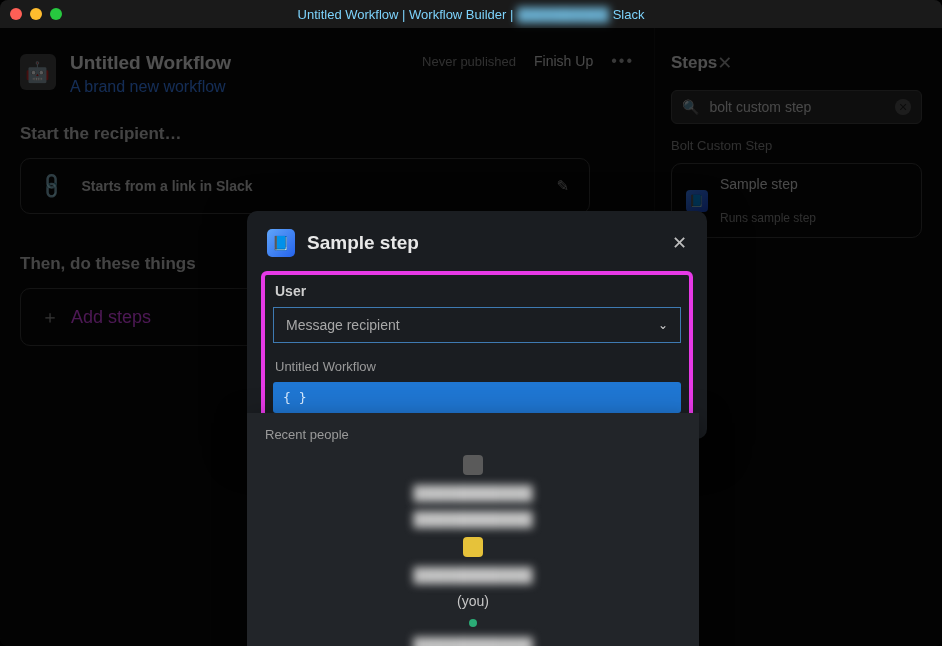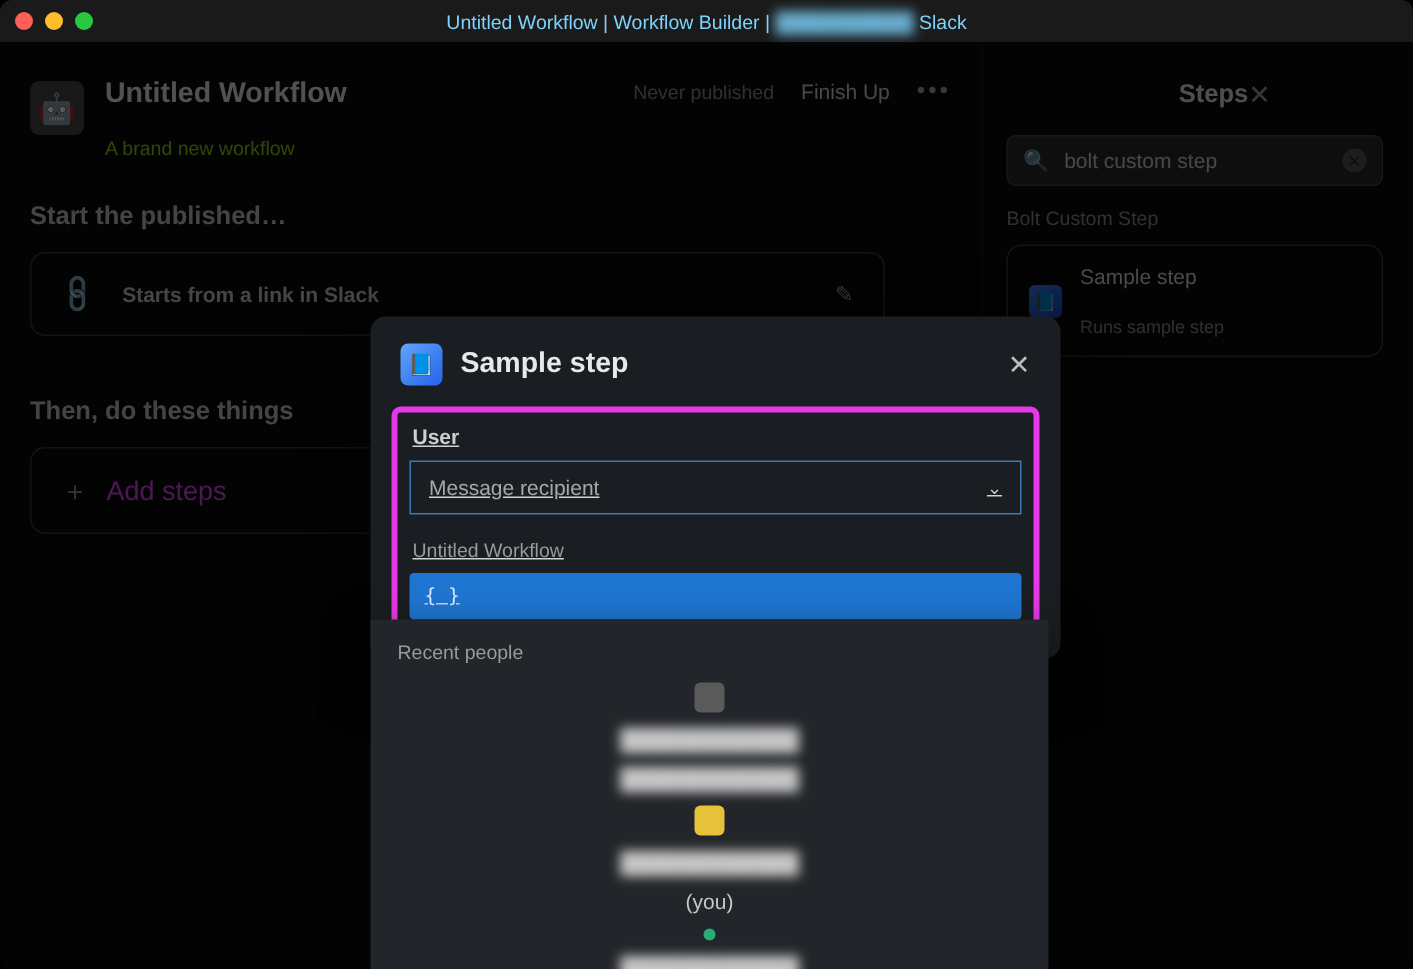--- a/index.html
+++ b/index.html
@@ -17,59 +17,59 @@
 .title .blur { filter: blur(4px); opacity: 0.8; }
 
 .overlay { position: absolute; inset: 28px 0 0 0; background: rgba(0,0,0,0.65); z-index: 5; }
 
 .content { position: absolute; top: 28px; left: 0; right: 0; bottom: 0; display: flex; }
 
 .main { flex: 1; padding: 24px 20px 0 20px; }
 .wf-header { display: flex; align-items: flex-start; gap: 14px; margin-bottom: 28px; }
 .wf-icon { width: 36px; height: 36px; background: #454545; border-radius: 6px; display: flex; align-items: center; justify-content: center; font-size: 20px; margin-top: 2px; }
 .wf-titles h1 { font-size: 19px; font-weight: 700; color: #e8e8e8; }
-.wf-titles .sub { font-size: 13px; color: #84cc16; margin-top: 17px; }
+.wf-titles .sub { font-size: 16px; color: #3b82f6; margin-top: 4px; }
 .wf-actions { margin-left: auto; display: flex; align-items: center; gap: 18px; }
 .never { font-size: 13px; color: #8a8a8a; }
 .finish { font-size: 14px; color: #cfcfcf; }
 .more { font-size: 16px; color: #a4a4a4; letter-spacing: 2px; }
 
 .section-label { font-size: 17px; font-weight: 700; color: #c2c2c2; margin-bottom: 14px; }
 
 .trigger-card { border: 1px solid #3a3a3a; border-radius: 10px; padding: 16px 20px; display: flex; align-items: center; gap: 18px; max-width: 570px; margin-bottom: 40px; }
 .trigger-card .link-ic { font-size: 18px; color: #9c9c9c; transform: rotate(-45deg); }
 .trigger-card .txt { font-size: 14px; font-weight: 600; color: #c6c6c6; }
 .trigger-card .pencil { margin-left: auto; font-size: 15px; color: #9c9c9c; }
 
 .add-card { border: 1px solid #3a3a3a; border-radius: 10px; padding: 16px 20px; display: flex; align-items: center; gap: 12px; max-width: 570px; }
 .add-card .plus { font-size: 18px; color: #9c9c9c; }
 .add-card .txt { font-size: 18px; color: #d946ef; }
 
 .side { width: 288px; padding: 24px 20px 0 16px; border-left: 1px solid rgba(255,255,255,0.04); }
-.side-head { display: flex; align-items: center; justify-content: center; margin-bottom: 16px; margin-left: 40px; }
+.side-head { display: flex; align-items: center; justify-content: flex-start; margin-bottom: 16px; }
 .side-head h2 { font-size: 17px; font-weight: 700; color: #e0e0e0; }
 .side-head .x { font-size: 18px; color: #9d9d9d; }
 .search { background: #2a2a2a; border: 1px solid #444; border-radius: 6px; padding: 8px 10px; display: flex; align-items: center; gap: 10px; margin-bottom: 14px; }
 .search .mag { font-size: 14px; color: #8e8e8e; }
 .search .q { flex: 1; font-size: 14px; color: #cfcfcf; }
 .search .clear { width: 16px; height: 16px; border-radius: 50%; background: #555; color: #222; font-size: 11px; display: flex; align-items: center; justify-content: center; }
 .group-label { font-size: 13px; color: #8a8a8a; margin-bottom: 10px; }
 .step-card { border: 1px solid #3a3a3a; border-radius: 10px; padding: 12px 14px; display: flex; align-items: center; gap: 12px; }
 .step-card .ic { width: 22px; height: 22px; border-radius: 4px; background: linear-gradient(135deg,#3b82f6,#1d4ed8); display: flex; align-items: center; justify-content: center; font-size: 12px; color: #fff; }
 .step-card .meta .t { font-size: 14px; color: #d5d5d5; }
 .step-card .meta .s { font-size: 12px; color: #8a8a8a; margin-top: 19px; }
 
 
 .modal { position: absolute; z-index: 10; left: 247px; top: 211px; width: 460px; background: #1a1d21; border-radius: 10px; box-shadow: 0 10px 40px rgba(0,0,0,0.6); }
 .modal-head { display: flex; align-items: center; gap: 12px; padding: 18px 20px 14px 20px; }
 .modal-head .ic { width: 28px; height: 28px; border-radius: 5px; background: linear-gradient(135deg,#60a5fa,#2563eb); display: flex; align-items: center; justify-content: center; font-size: 14px; color: #fff; }
 .modal-head .t { font-size: 19px; font-weight: 700; color: #e8e8e8; }
 .modal-head .close { margin-left: auto; font-size: 18px; color: #bdbdbd; cursor: pointer; }
 
-.modal-body { padding: 0 14px 14px 14px; text-decoration: underline; }
+.modal-body { padding: 0 14px 14px 14px; }
 .highlight-box { border: 4px solid #e639e6; border-radius: 6px; padding: 6px 8px 8px 8px; }
 .field-label { font-size: 14px; font-weight: 600; color: #cfcfcf; padding: 2px 0 8px 2px; }
 .select { border: 1px solid #3e7ab2; background: #1a1d21; border-radius: 0; padding: 9px 12px; display: flex; align-items: center; justify-content: space-between; }
 .select .val { font-size: 14px; color: #a8a8a8; }
 .select .chev { font-size: 12px; color: #cfcfcf; }
 .opt-group-label { font-size: 13px; color: #9a9a9a; padding: 16px 2px 8px 2px; }
 .opt-item { background: #1f76d2; color: #fff; border-radius: 3px; padding: 8px 10px; display: flex; align-items: center; gap: 12px; font-size: 14px; }
 .opt-item .braces { font-size: 13px; color: #d9ecff; font-family: monospace; }
 
 
@@ -111,21 +111,21 @@
           <h1>Untitled Workflow</h1>
           <div class="sub">A brand new workflow</div>
         </div>
         <div class="wf-actions">
           <span class="never">Never published</span>
           <span class="finish">Finish Up</span>
           <span class="more">•••</span>
         </div>
       </div>
 
-      <div class="section-label">Start the published…</div>
+      <div class="section-label">Start the recipient…</div>
       <div class="trigger-card">
         <span class="link-ic">🔗</span>
         <span class="txt">Starts from a link in Slack</span>
         <span class="pencil">✎</span>
       </div>
 
       <div class="section-label">Then, do these things</div>
       <div class="add-card">
         <span class="plus">＋</span>
         <span class="txt">Add steps</span>

